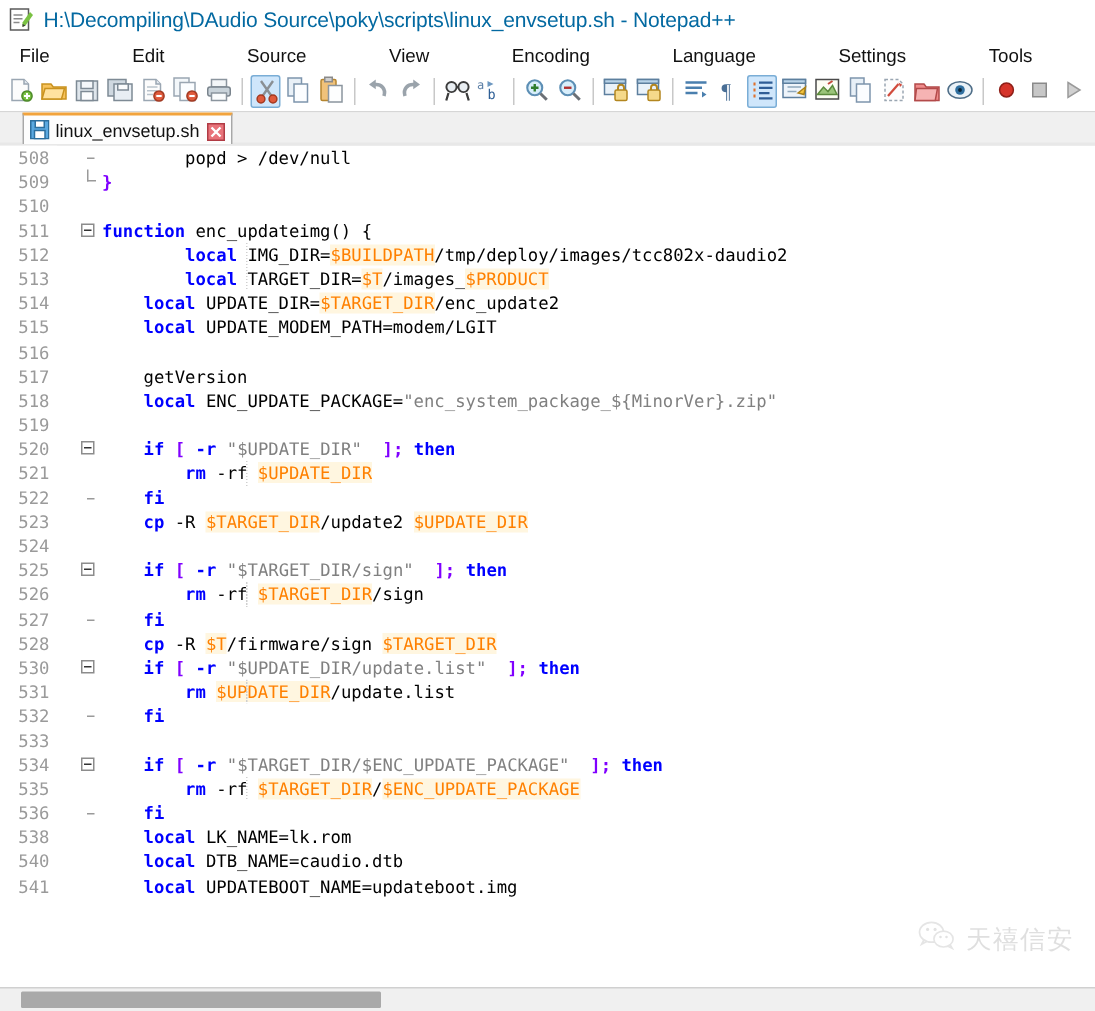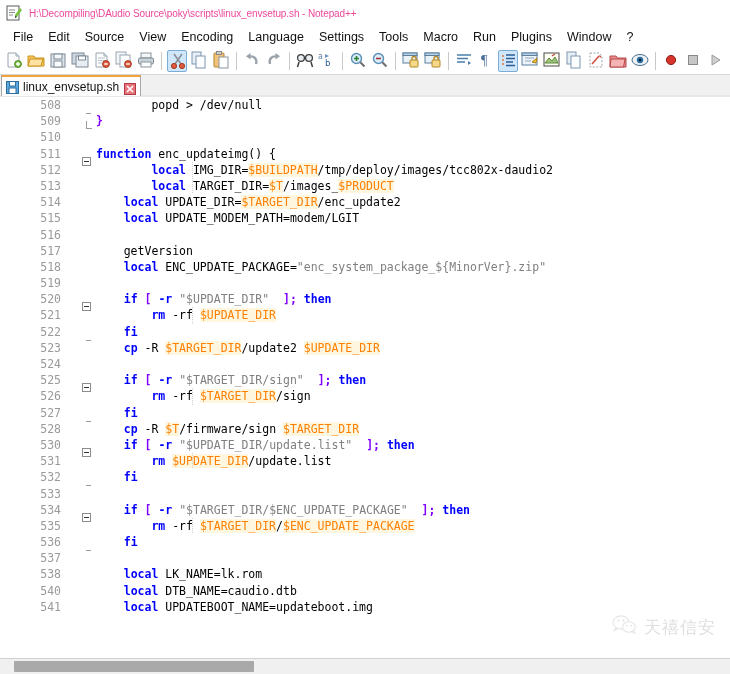--- a/index.html
+++ b/index.html
@@ -24,34 +24,35 @@
     background: #ffffff;
     box-sizing: border-box;
   }
   #titlebar .app-icon {
     width: 16px; height: 16px;
     margin-right: 7px;
     position: relative;
     flex: 0 0 auto;
   }
   #titlebar .title-text {
-    font-size: 10px;
-    color: #ec4899;
+    font-size: 14px;
+    color: #0369a1;
     white-space: nowrap;
     letter-spacing: -0.1px;
   }
 
   
   #menubar {
     height: 21px;
     display: flex;
     align-items: center;
     padding-left: 6px;
     background: #ffffff;
     box-sizing: border-box;
+    gap: 40px;
   }
   #menubar .menu-item {
     font-size: 12.5px;
     color: #111;
     padding: 0 8px 0 7px;
     white-space: nowrap;
     cursor: default;
     line-height: 16px;
   }
 
@@ -104,21 +105,21 @@
   }
   .tab {
     height: 21px;
     display: flex;
     align-items: center;
     background: #fdfdfd;
     border: 1px solid #a8a8a8;
     border-bottom: none;
     border-top: 2px solid #f2a33c;
     padding: 0 4px 0 4px;
-    margin-left: 1px;
+    margin-left: 15px;
     box-sizing: border-box;
     position: relative;
     z-index: 2;
   }
   .tab .tab-save-icon { width: 13px; height: 13px; margin-right: 4px; flex:0 0 auto; }
   .tab .tab-label {
     font-size: 12px;
     color: #111;
     white-space: nowrap;
     margin-right: 5px;
@@ -139,23 +140,22 @@
   }
   #code-area {
     position: relative;
     font-family: "DejaVu Sans Mono", "Liberation Mono", monospace;
     font-size: 11.5px;
     line-height: 16.2px;
   }
   .row {
     display: flex;
     height: 16.2px;
-    align-items: center;
+    align-items: flex-start;
     white-space: pre;
-    padding-left: 28px;
   }
   .gutter {
     width: 38px;
     min-width: 38px;
     text-align: right;
     padding-right: 5px;
     color: #9a9a9a;
     background: #ffffff;
     box-sizing: border-box;
     font-size: 11.5px;
@@ -588,21 +588,20 @@
       <div class="row"><div class="gutter">526</div><div class="foldcol"></div><div class="foldcol2 fline"></div><div class="code"><span class="iguide" style="left: 98px;"></span><span class="plain">        </span><span class="kw">rm</span><span class="plain"> -rf </span><span class="var">$TARGET_DIR</span><span class="plain">/sign</span></div></div>
       <div class="row"><div class="gutter">527</div><div class="foldcol"></div><div class="foldcol2 fline ftick"></div><div class="code"><span class="plain">    </span><span class="kw">fi</span></div></div>
       <div class="row"><div class="gutter">528</div><div class="foldcol"></div><div class="foldcol2 fline"></div><div class="code"><span class="plain">    </span><span class="kw">cp</span><span class="plain"> -R </span><span class="var">$T</span><span class="plain">/firmware/sign </span><span class="var">$TARGET_DIR</span></div></div>
       <div class="row"><div class="gutter">530</div><div class="foldcol"></div><div class="foldcol2 fline-half-bot"><span class="fbox"></span></div><div class="code"><span class="plain">    </span><span class="kw">if</span><span class="plain"> </span><span class="op">[</span><span class="plain"> </span><span class="kw">-r</span><span class="plain"> </span><span class="str">"$UPDATE_DIR/update.list"</span><span class="plain">  </span><span class="op">];</span><span class="plain"> </span><span class="kw">then</span></div></div>
       <div class="row"><div class="gutter">531</div><div class="foldcol"></div><div class="foldcol2 fline"></div><div class="code"><span class="iguide" style="left: 98px;"></span><span class="plain">        </span><span class="kw">rm</span><span class="plain"> </span><span class="var">$UPDATE_DIR</span><span class="plain">/update.list</span></div></div>
       <div class="row"><div class="gutter">532</div><div class="foldcol"></div><div class="foldcol2 fline ftick"></div><div class="code"><span class="plain">    </span><span class="kw">fi</span></div></div>
       <div class="row"><div class="gutter">533</div><div class="foldcol"></div><div class="foldcol2 fline"></div><div class="code"></div></div>
       <div class="row"><div class="gutter">534</div><div class="foldcol"></div><div class="foldcol2 fline-half-bot"><span class="fbox"></span></div><div class="code"><span class="plain">    </span><span class="kw">if</span><span class="plain"> </span><span class="op">[</span><span class="plain"> </span><span class="kw">-r</span><span class="plain"> </span><span class="str">"$TARGET_DIR/$ENC_UPDATE_PACKAGE"</span><span class="plain">  </span><span class="op">];</span><span class="plain"> </span><span class="kw">then</span></div></div>
       <div class="row"><div class="gutter">535</div><div class="foldcol"></div><div class="foldcol2 fline"></div><div class="code"><span class="iguide" style="left: 98px;"></span><span class="plain">        </span><span class="kw">rm</span><span class="plain"> -rf </span><span class="var">$TARGET_DIR</span><span class="plain">/</span><span class="var">$ENC_UPDATE_PACKAGE</span></div></div>
       <div class="row"><div class="gutter">536</div><div class="foldcol"></div><div class="foldcol2 fline ftick"></div><div class="code"><span class="plain">    </span><span class="kw">fi</span></div></div>
-      <div class="row"><div class="gutter">537</div><div class="foldcol"></div><div class="foldcol2 fline"></div><div class="code"></div></div>
       <div class="row"><div class="gutter">538</div><div class="foldcol"></div><div class="foldcol2 fline"></div><div class="code"><span class="plain">    </span><span class="kw">local</span><span class="plain"> LK_NAME=lk.rom</span></div></div>
       <div class="row"><div class="gutter">540</div><div class="foldcol"></div><div class="foldcol2 fline"></div><div class="code"><span class="plain">    </span><span class="kw">local</span><span class="plain"> DTB_NAME=caudio.dtb</span></div></div>
       <div class="row"><div class="gutter">541</div><div class="foldcol"></div><div class="foldcol2 fline"></div><div class="code"><span class="plain">    </span><span class="kw">local</span><span class="plain"> UPDATEBOOT_NAME=updateboot.img</span></div></div>
     </div>
 </div>
 
 <div id="watermark">
   <span>
     <svg width="26" height="22" viewBox="0 0 26 22">
       <ellipse cx="9" cy="8.5" rx="8" ry="6.6" fill="none" stroke="#c6c6c6" stroke-width="1.1"></ellipse>

